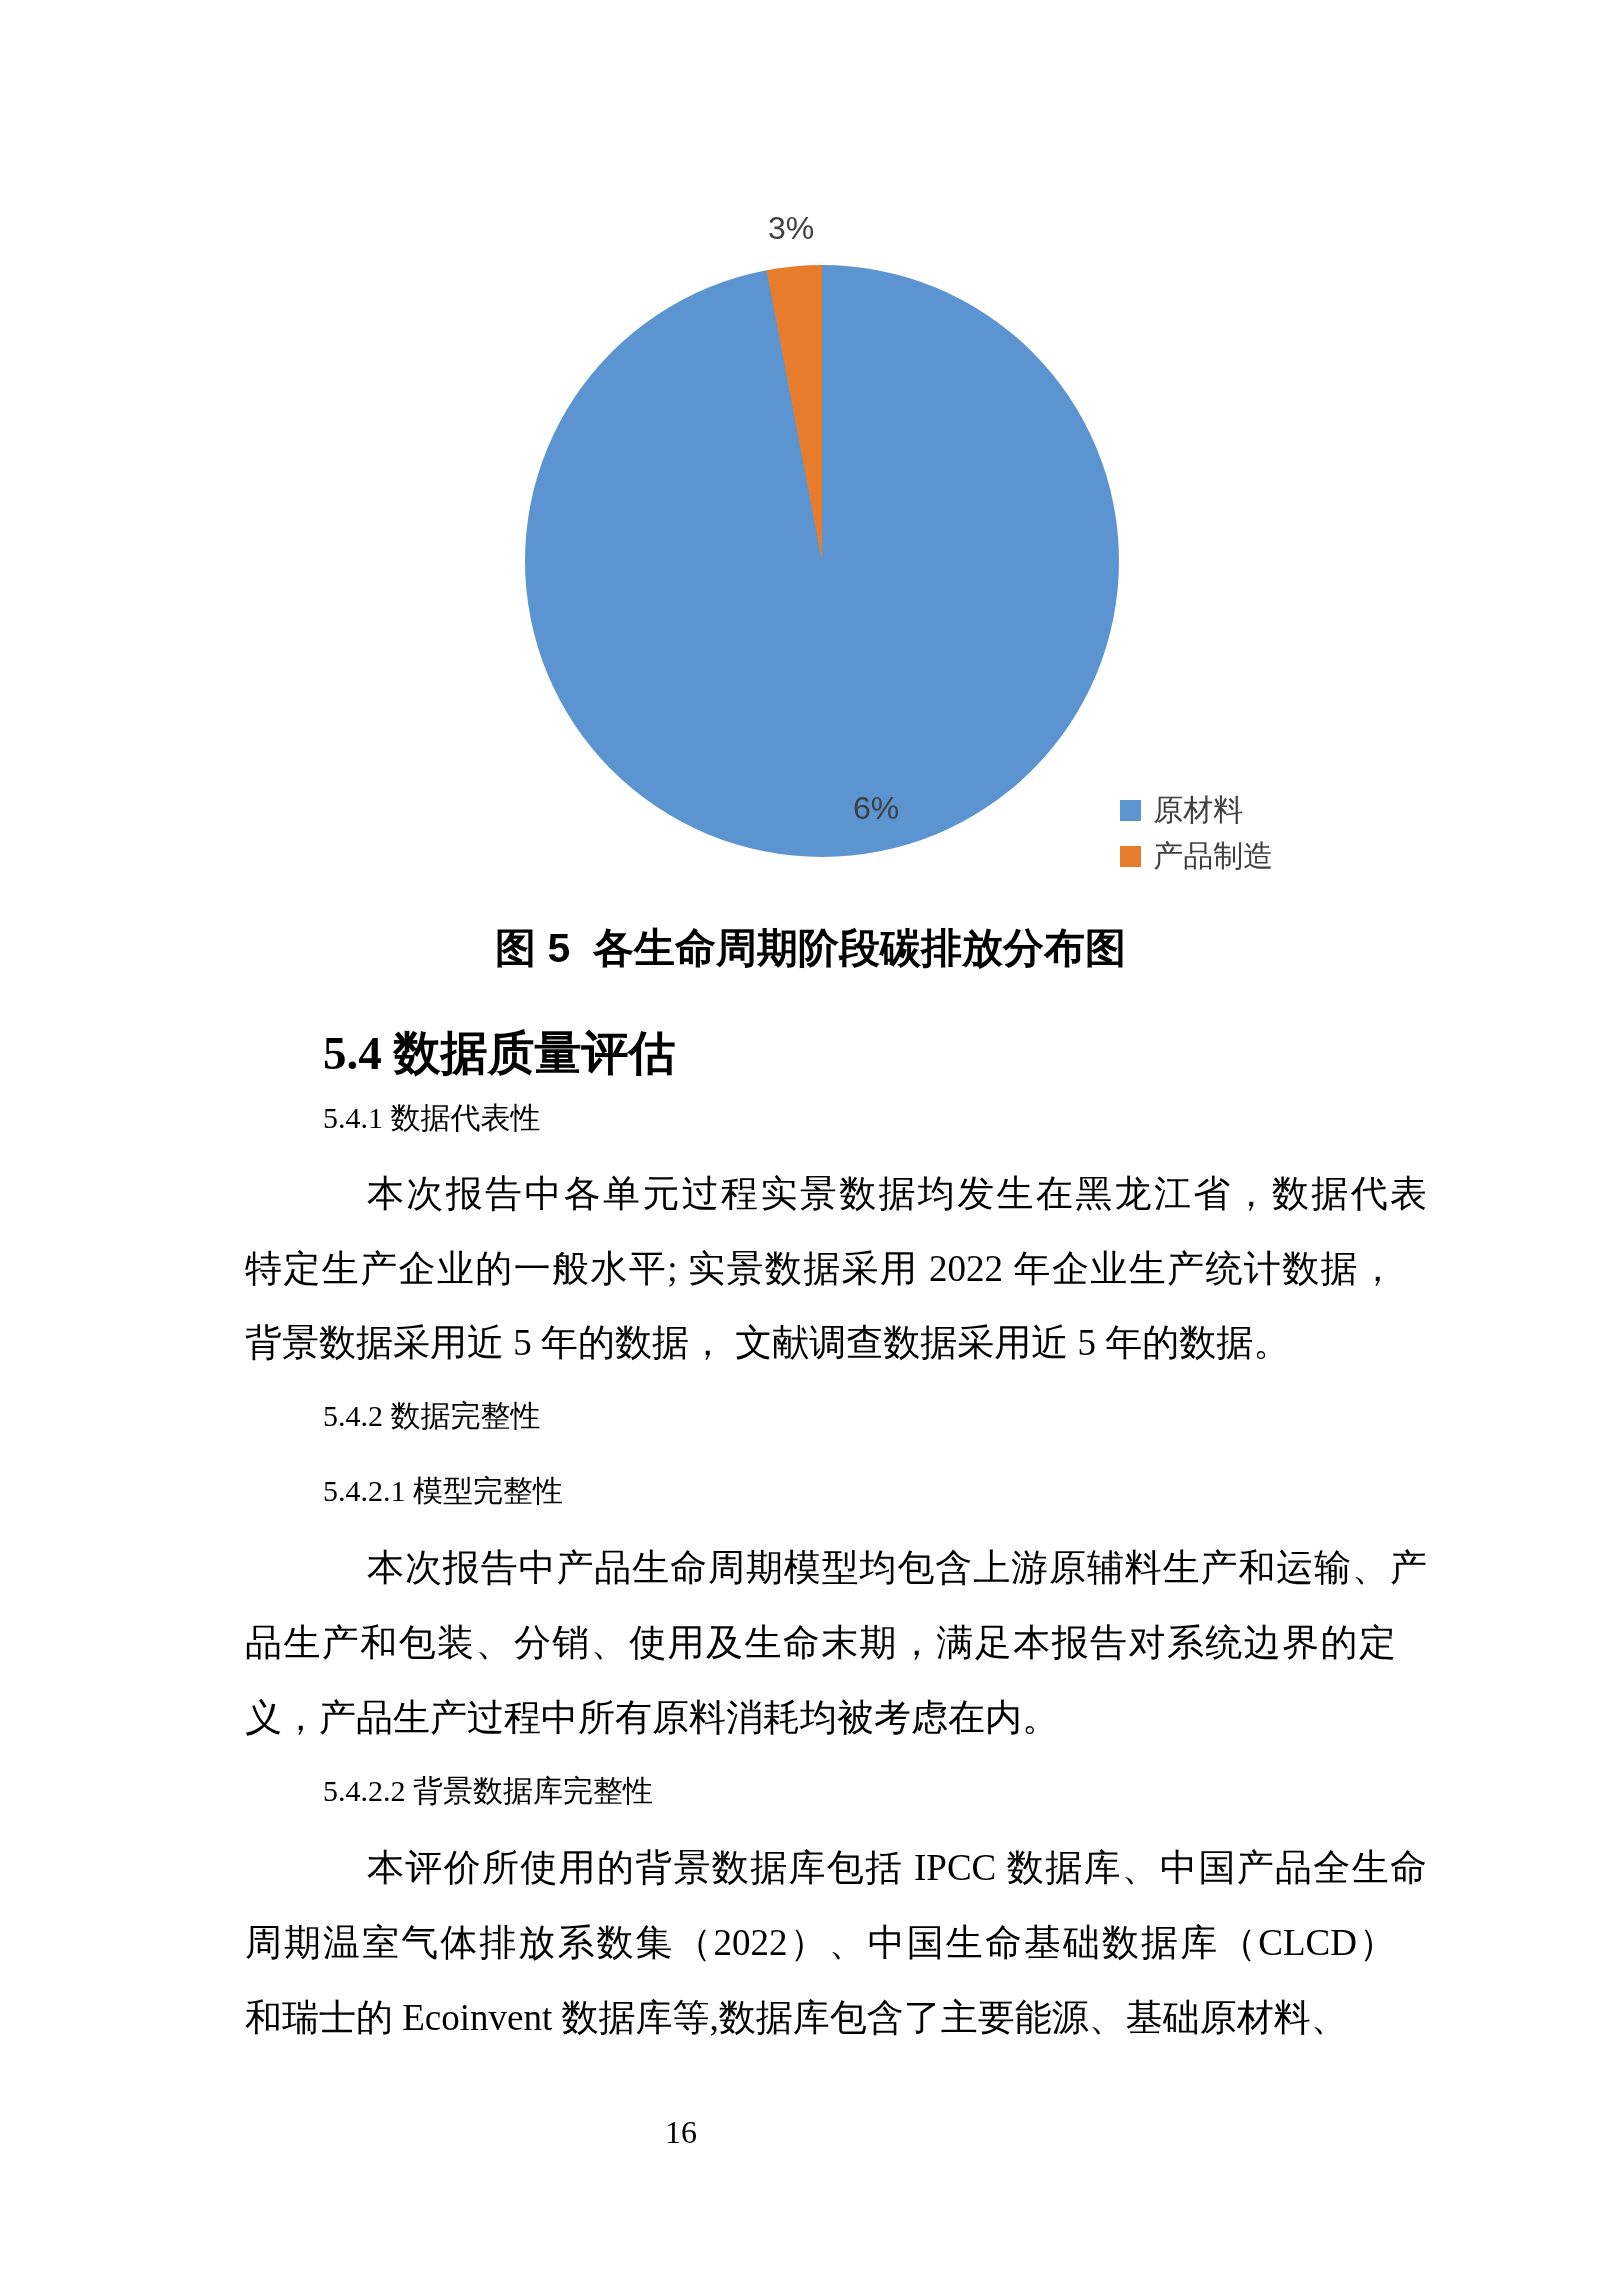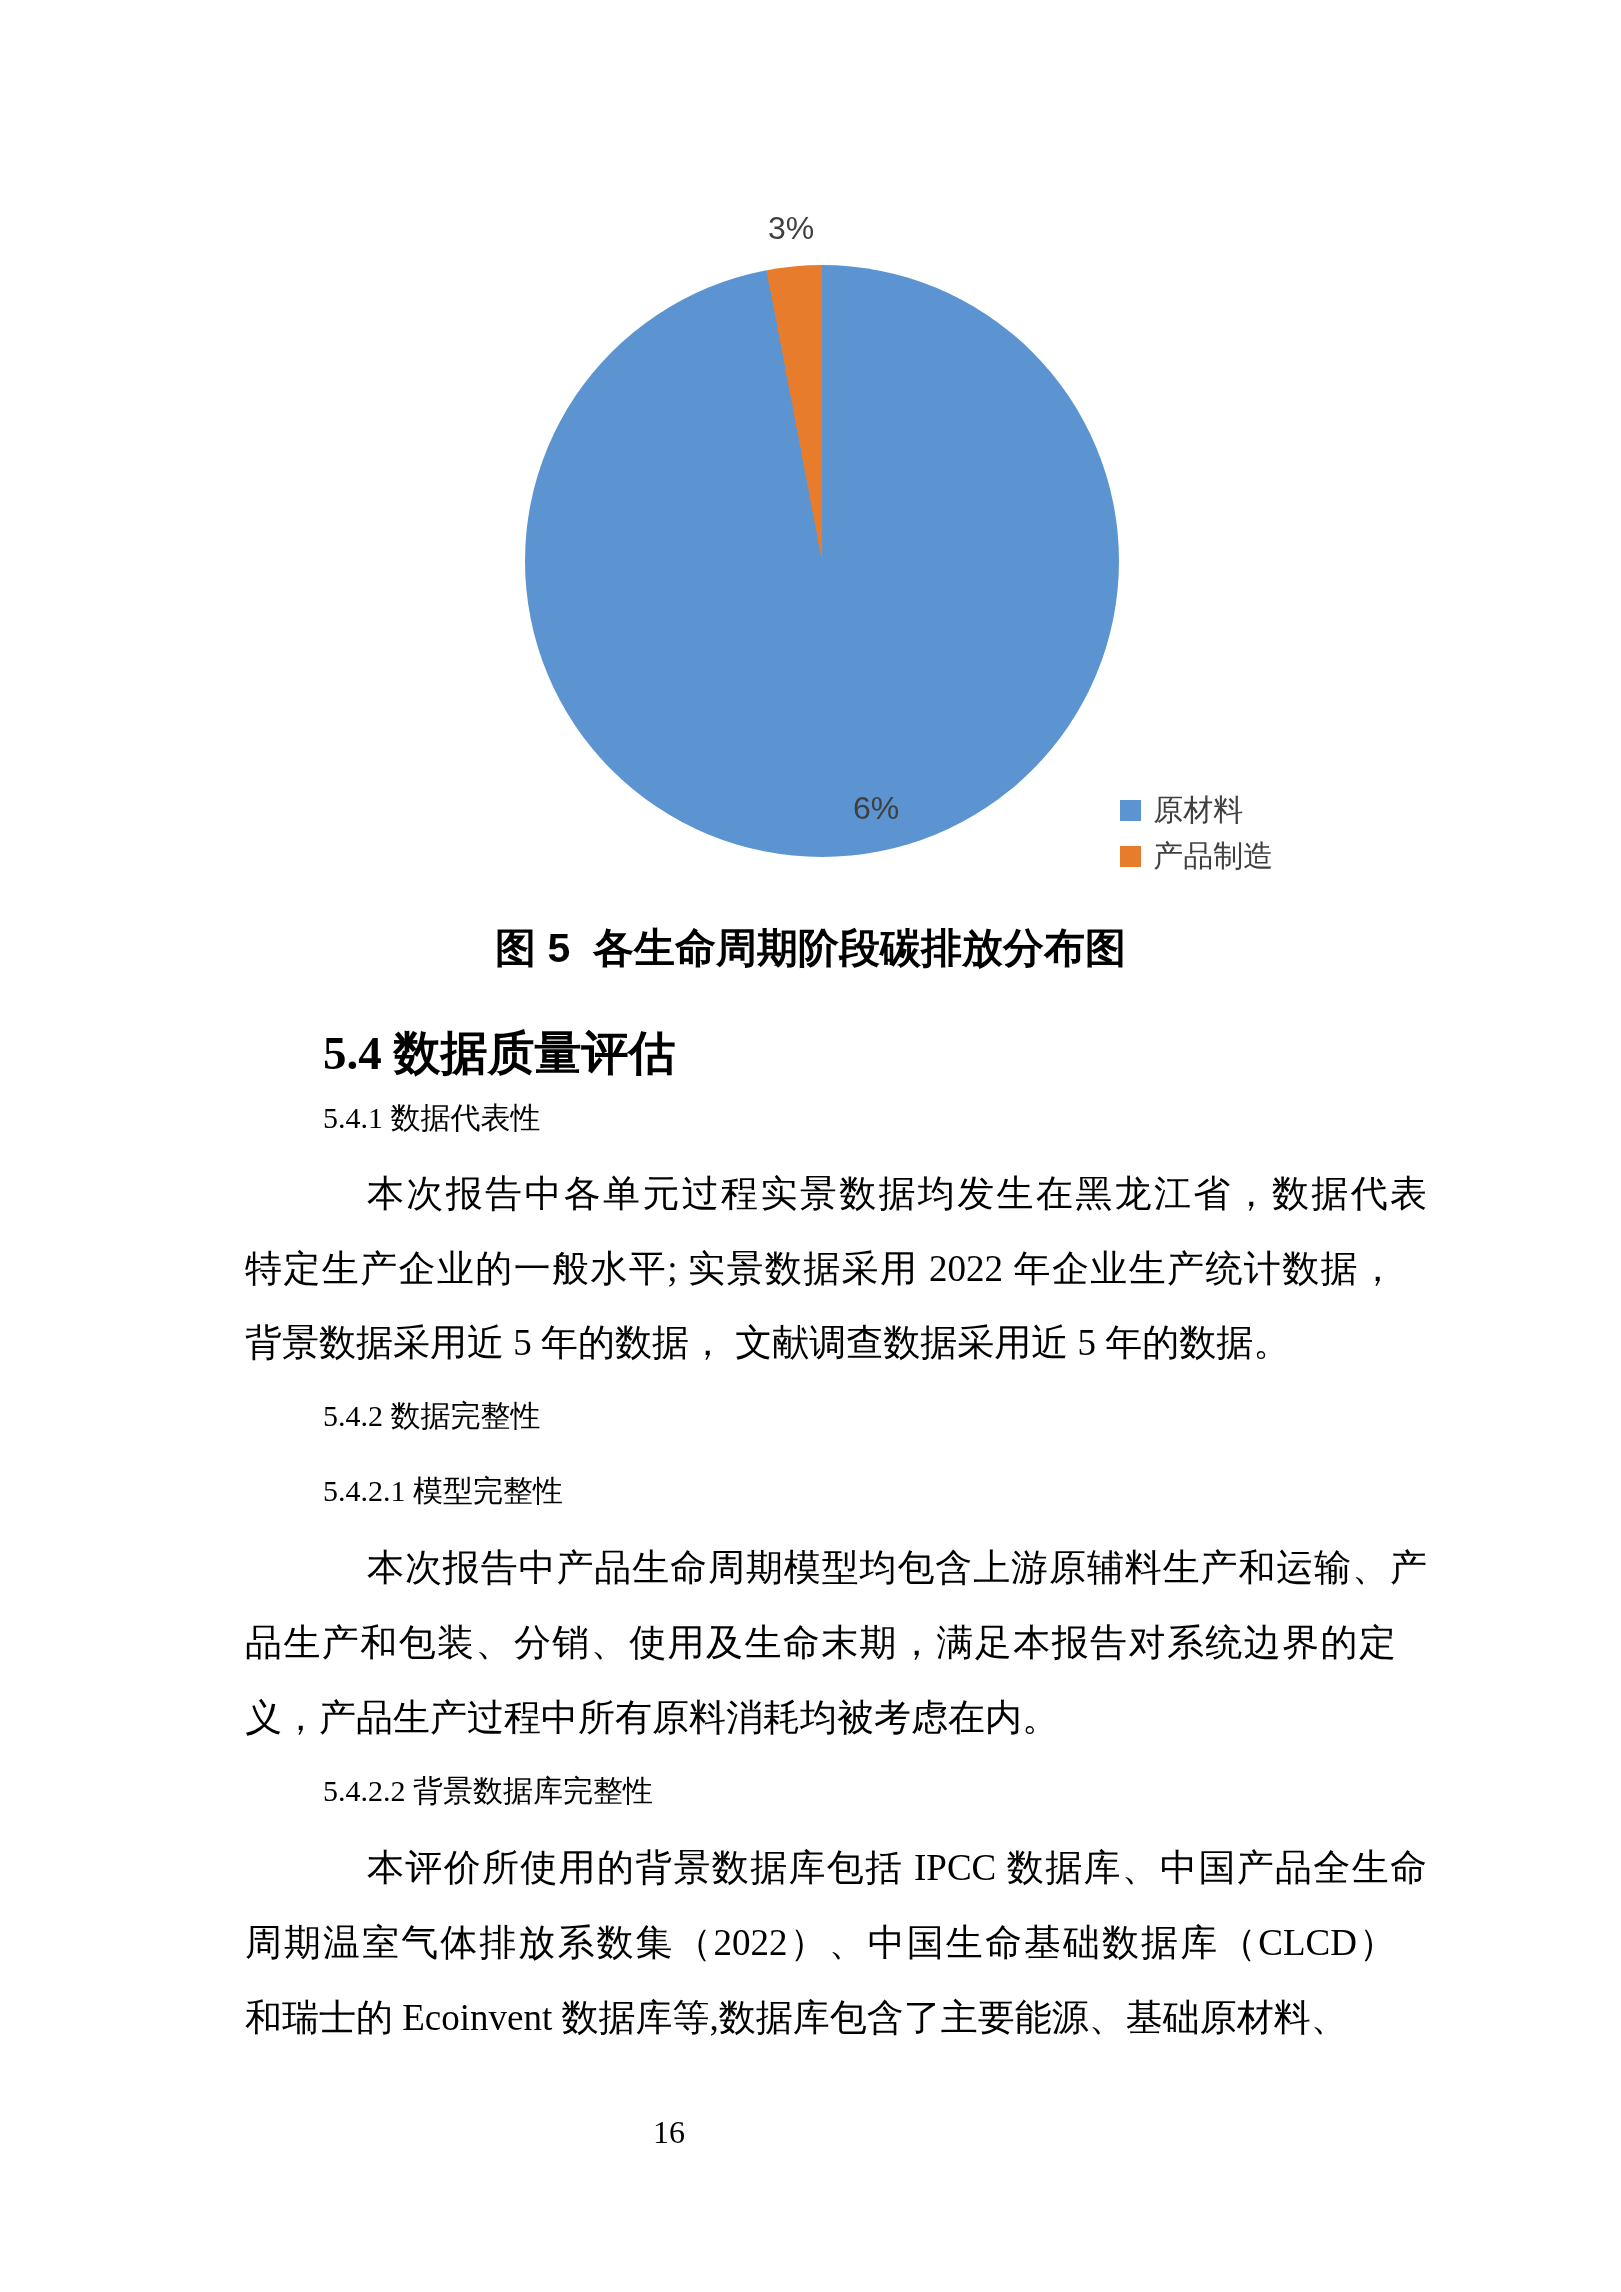--- a/index.html
+++ b/index.html
@@ -77,21 +77,21 @@
     position:absolute;
     font-size:37px;
     white-space:pre-wrap;
     line-height:1.2;
   }
   .indent{left:336px; width:1060px;margin-left:31px;}
   .flush{left:245px; width:1151px;}
   .just{text-align:justify; text-align-last:justify;}
   .pagenum{
     position:absolute;
-    left:6px; top:2114px; width:1326px;
+    left:18px; top:2114px; width:1326px;
     text-align:center;
     font-size:32px;
   }
 </style>
 </head>
 <body>
 
 <div class="page">
 
   <div class="pie"></div>

